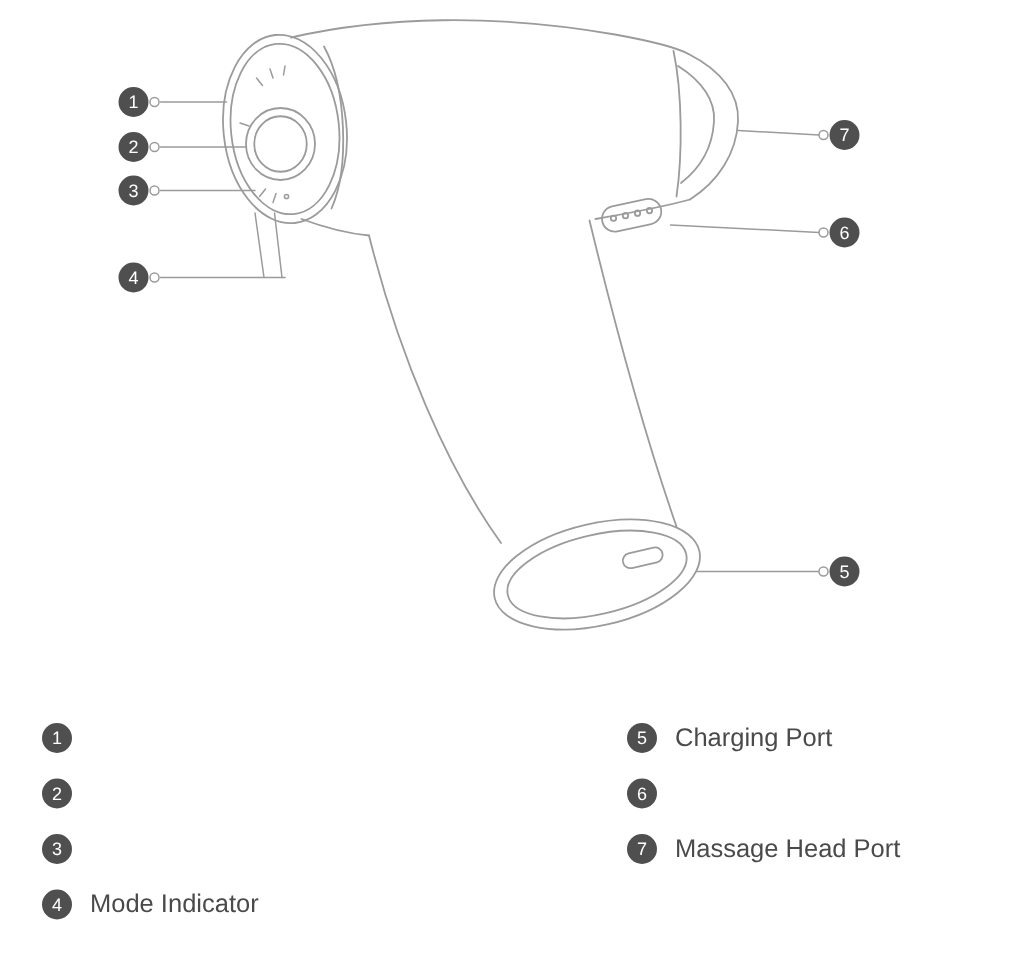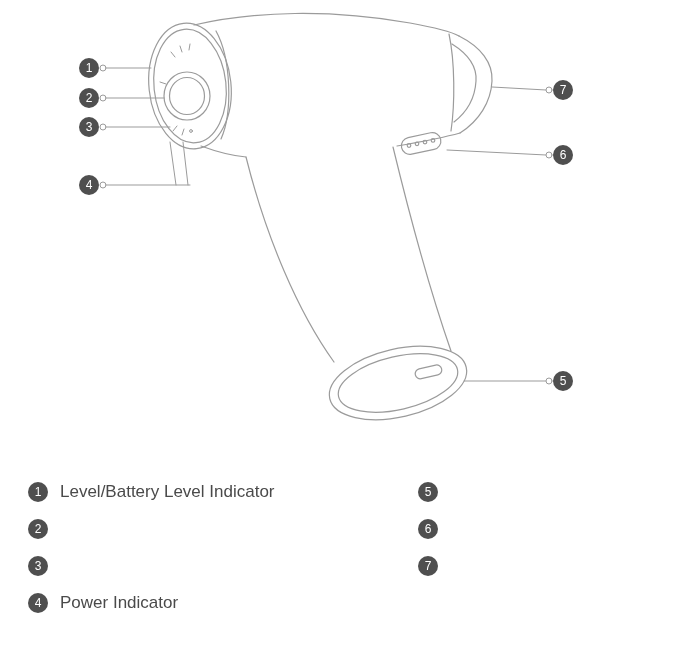--- a/index.html
+++ b/index.html
@@ -151,40 +151,41 @@
     <div class="badge" style="left:79px; top:175px">4</div>
     <div class="badge" style="left:553px; top:80px">7</div>
     <div class="badge" style="left:553px; top:145px">6</div>
     <div class="badge" style="left:553px; top:371px">5</div>
   </div>
 
   <div class="legend">
     <div class="legend-col left">
       <div class="legend-item">
         <span class="badge">1</span>
-        <span class="legend-label">Level/Battery Level Indicator</span>
       </div>
       <div class="legend-item">
         <span class="badge">2</span>
       </div>
       <div class="legend-item">
         <span class="badge">3</span>
       </div>
       <div class="legend-item">
         <span class="badge">4</span>
-        <span class="legend-label">Power Indicator</span>
+        <span class="legend-label">Mode Indicator</span>
       </div>
     </div>
 
     <div class="legend-col right">
       <div class="legend-item">
         <span class="badge">5</span>
+        <span class="legend-label">Charging Port</span>
       </div>
       <div class="legend-item">
         <span class="badge">6</span>
       </div>
       <div class="legend-item">
         <span class="badge">7</span>
+        <span class="legend-label">Massage Head Port</span>
       </div>
     </div>
   </div>
 
 </div>
 
 </body></html>

